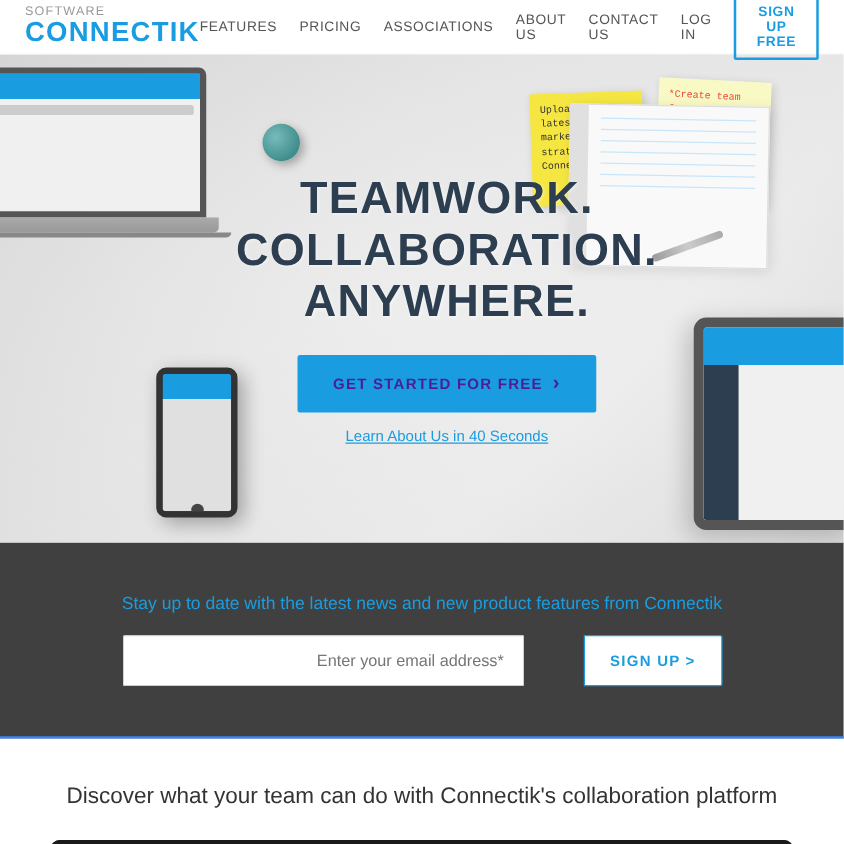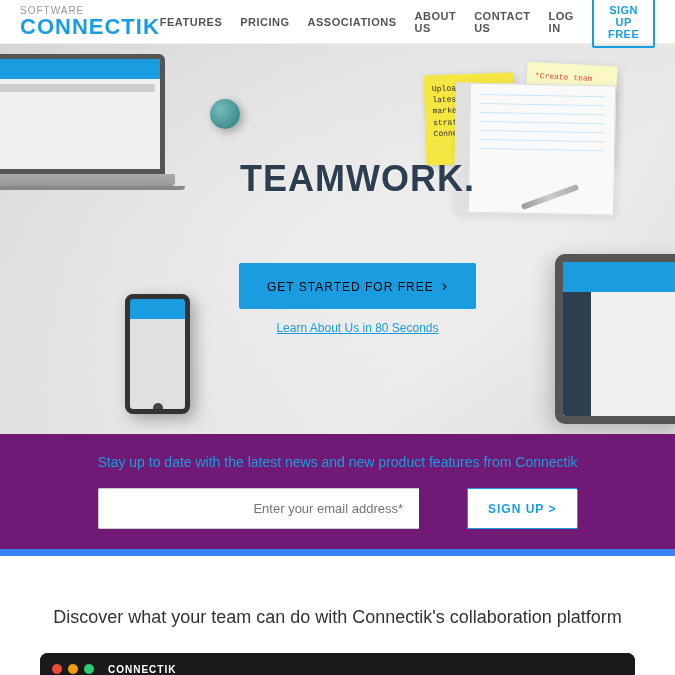--- a/index.html
+++ b/index.html
@@ -41,21 +41,21 @@
       display: flex;
       align-items: center;
       gap: 18px;
     }
     .nav-link {
       font-size: 11px;
       color: #555;
       text-transform: uppercase;
       text-decoration: none;
       letter-spacing: 0.5px;
-      font-weight: 700;
+      font-weight: 400;
       cursor: pointer;
     }
     .signup-btn {
       border: 2px solid #1a9de0;
       color: #1a9de0;
       background: transparent;
       padding: 6px 14px;
       font-size: 11px;
       font-weight: 700;
       text-transform: uppercase;
@@ -288,23 +288,23 @@
       font-size: 13px;
       color: #666;
       margin-top: 12px;
       font-style: italic;
       line-height: 1.5;
     }
     .hero-cta-btn {
       margin-top: 22px;
       display: inline-block;
       background: #1a9de0;
-      color: #000000;
+      color: #4c1d95;
       font-size: 12px;
-      font-weight: 400;
+      font-weight: 700;
       text-transform: uppercase;
       letter-spacing: 1px;
       padding: 14px 28px;
       border: none;
       border-radius: 2px;
       cursor: pointer;
       position: relative;
     }
     .hero-cta-btn::after {
       content: '›';
@@ -327,24 +327,24 @@
       left: 210px;
       width: 30px;
       height: 30px;
       border-radius: 50%;
       background: radial-gradient(circle at 35% 35%, #7bb, #2a7a7a);
       box-shadow: 3px 3px 8px rgba(0,0,0,0.3);
     }
 
     
     .newsletter-section {
-      background: #701a75;
-      padding: 20px 40px;
+      background: #404040;
+      padding: 40px 40px;
       text-align: center;
-      border-bottom: 7px solid #3b82f6;
+      border-bottom: 2px solid #3b82f6;
     }
     .newsletter-title {
       font-size: 14px;
       color: #1a9de0;
       margin-bottom: 18px;
       font-weight: 400;
     }
     .newsletter-form {
       display: flex;
       justify-content: center;
@@ -382,21 +382,20 @@
     .platform-section {
       padding: 35px 40px 0;
       text-align: center;
       background: #fff;
     }
     .platform-title {
       font-size: 18px;
       font-weight: 400;
       color: #333;
       margin-bottom: 25px;
-      margin-top: 16px;
     }
     .platform-preview {
       background: #1a1a1a;
       border-radius: 8px 8px 0 0;
       height: 200px;
       width: 100%;
       overflow: hidden;
       display: flex;
       position: relative;
     }
@@ -492,24 +491,25 @@
   </div>
 
   <div class="phone">
     <div class="phone-screen"></div>
     <div class="phone-home-btn"></div>
   </div>
 
   <div class="hero-text">
     <h1 class="hero-headline">
       <span>TEAMWORK.</span><br>
-      <br>
+      <span>COLLABORATION.</span><br>
+      <span>ANYWHERE.</span>
     </h1>
     <button class="hero-cta-btn">GET STARTED FOR FREE</button>
-    <a class="hero-learn-link">Learn About Us in 80 Seconds</a>
+    <a class="hero-learn-link">Learn About Us in 40 Seconds</a>
   </div>
 </section>
 
 <section class="newsletter-section">
   <p class="newsletter-title">Stay up to date with the latest news and new product features from Connectik</p>
   <div class="newsletter-form">
     <input class="newsletter-input" type="email" placeholder="Enter your email address*" style="">
     <button class="newsletter-btn">SIGN UP  &gt;</button>
   </div>
 </section>

